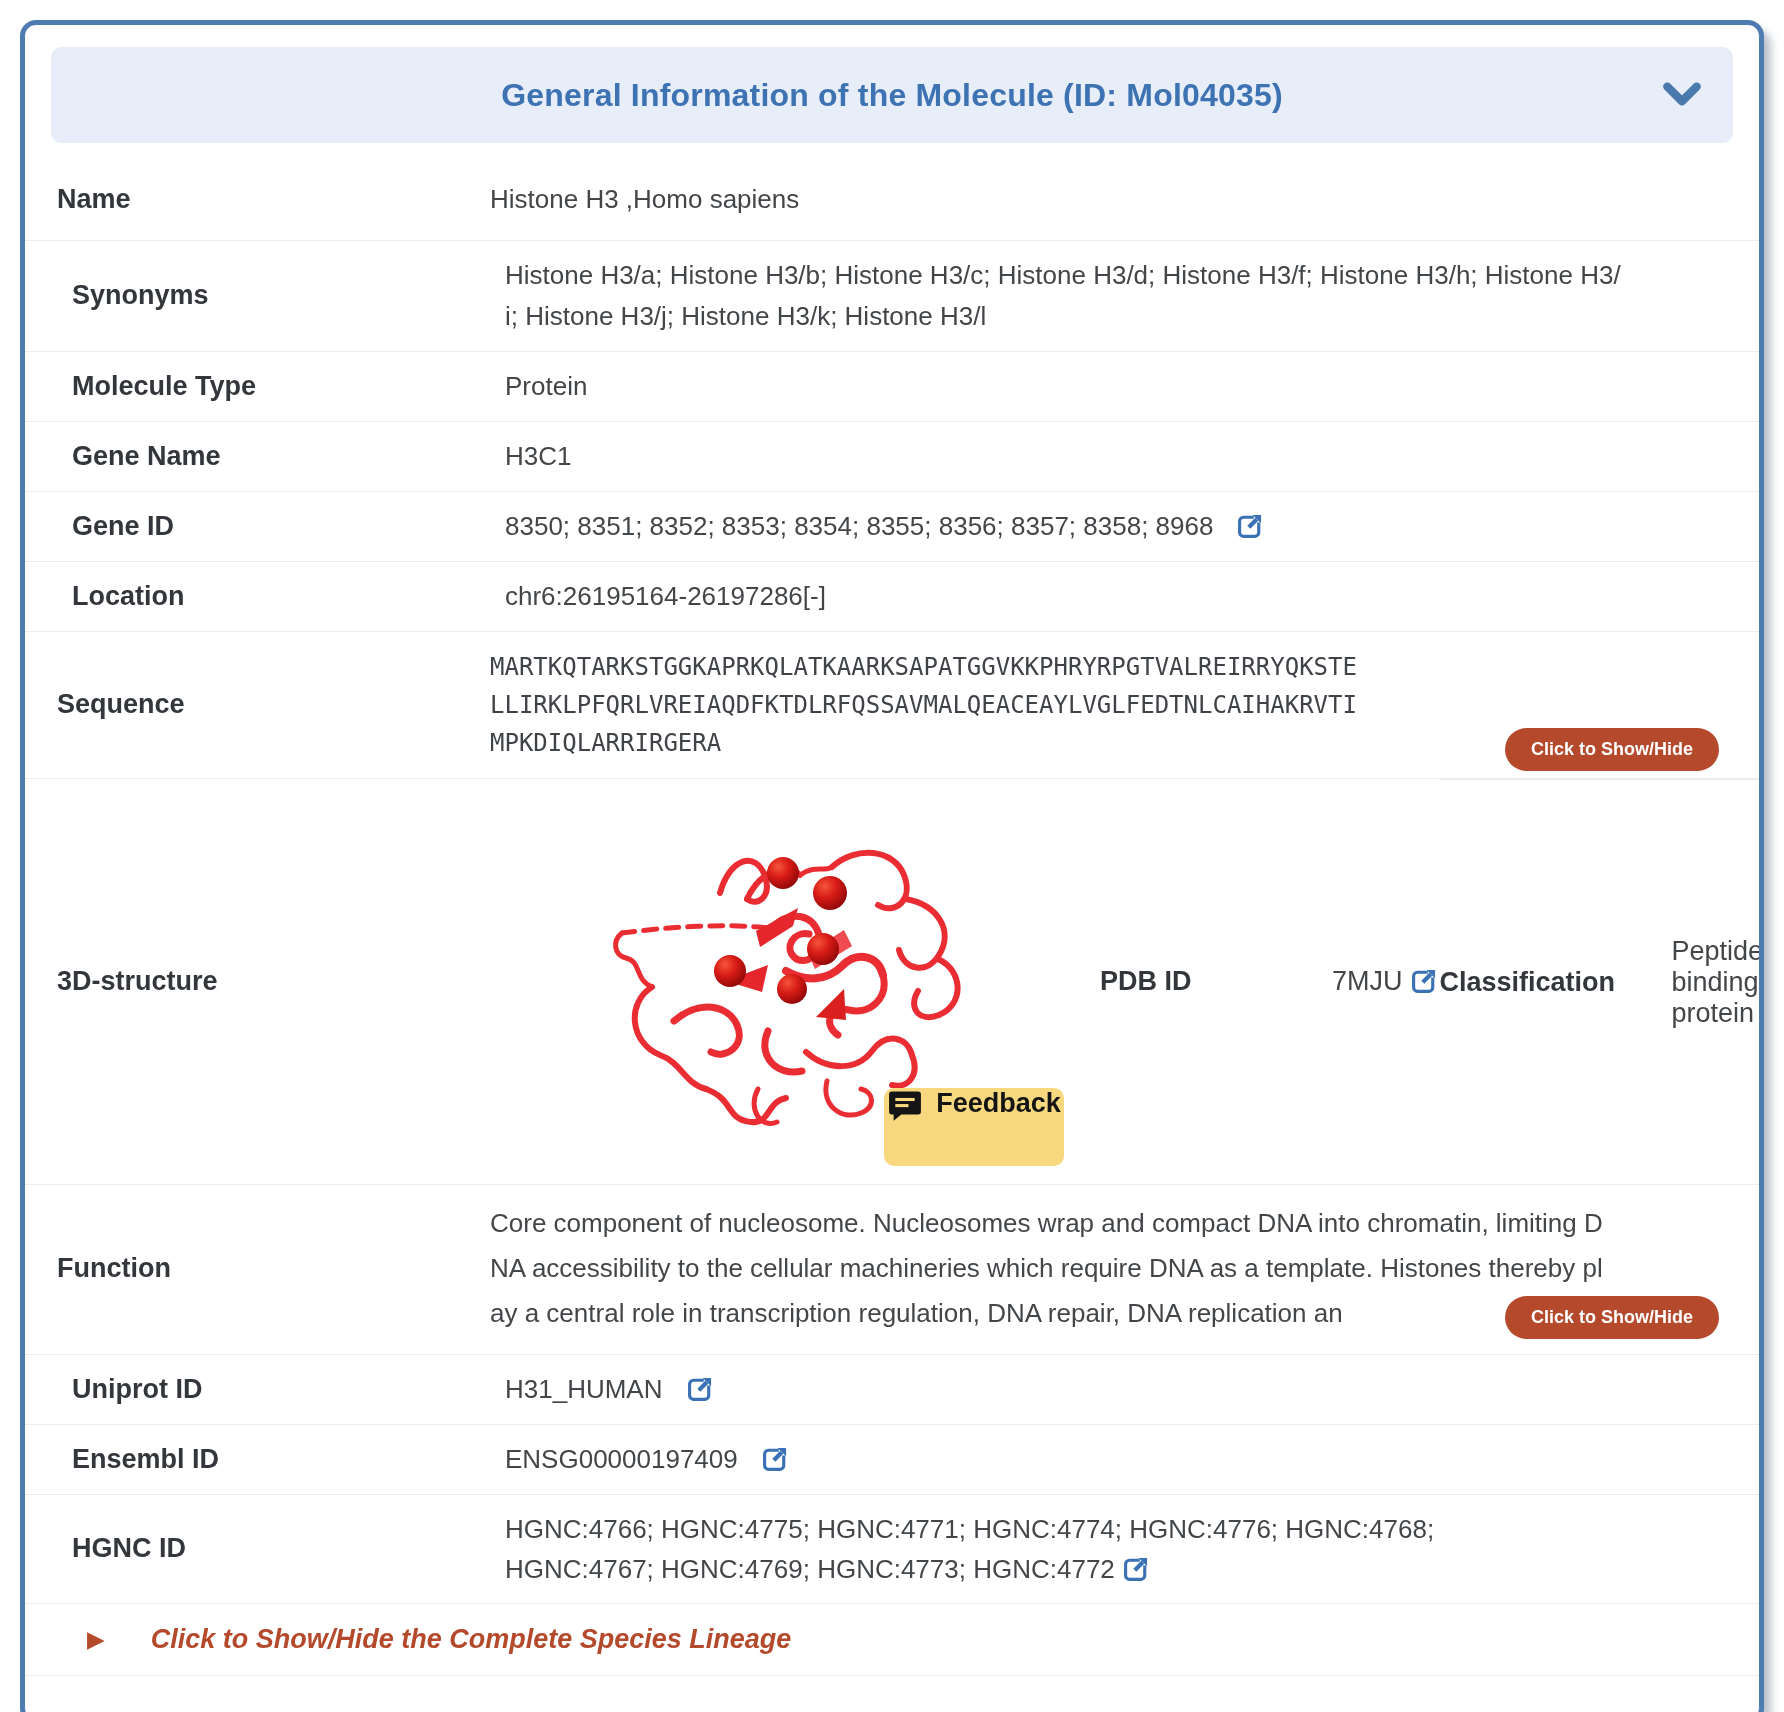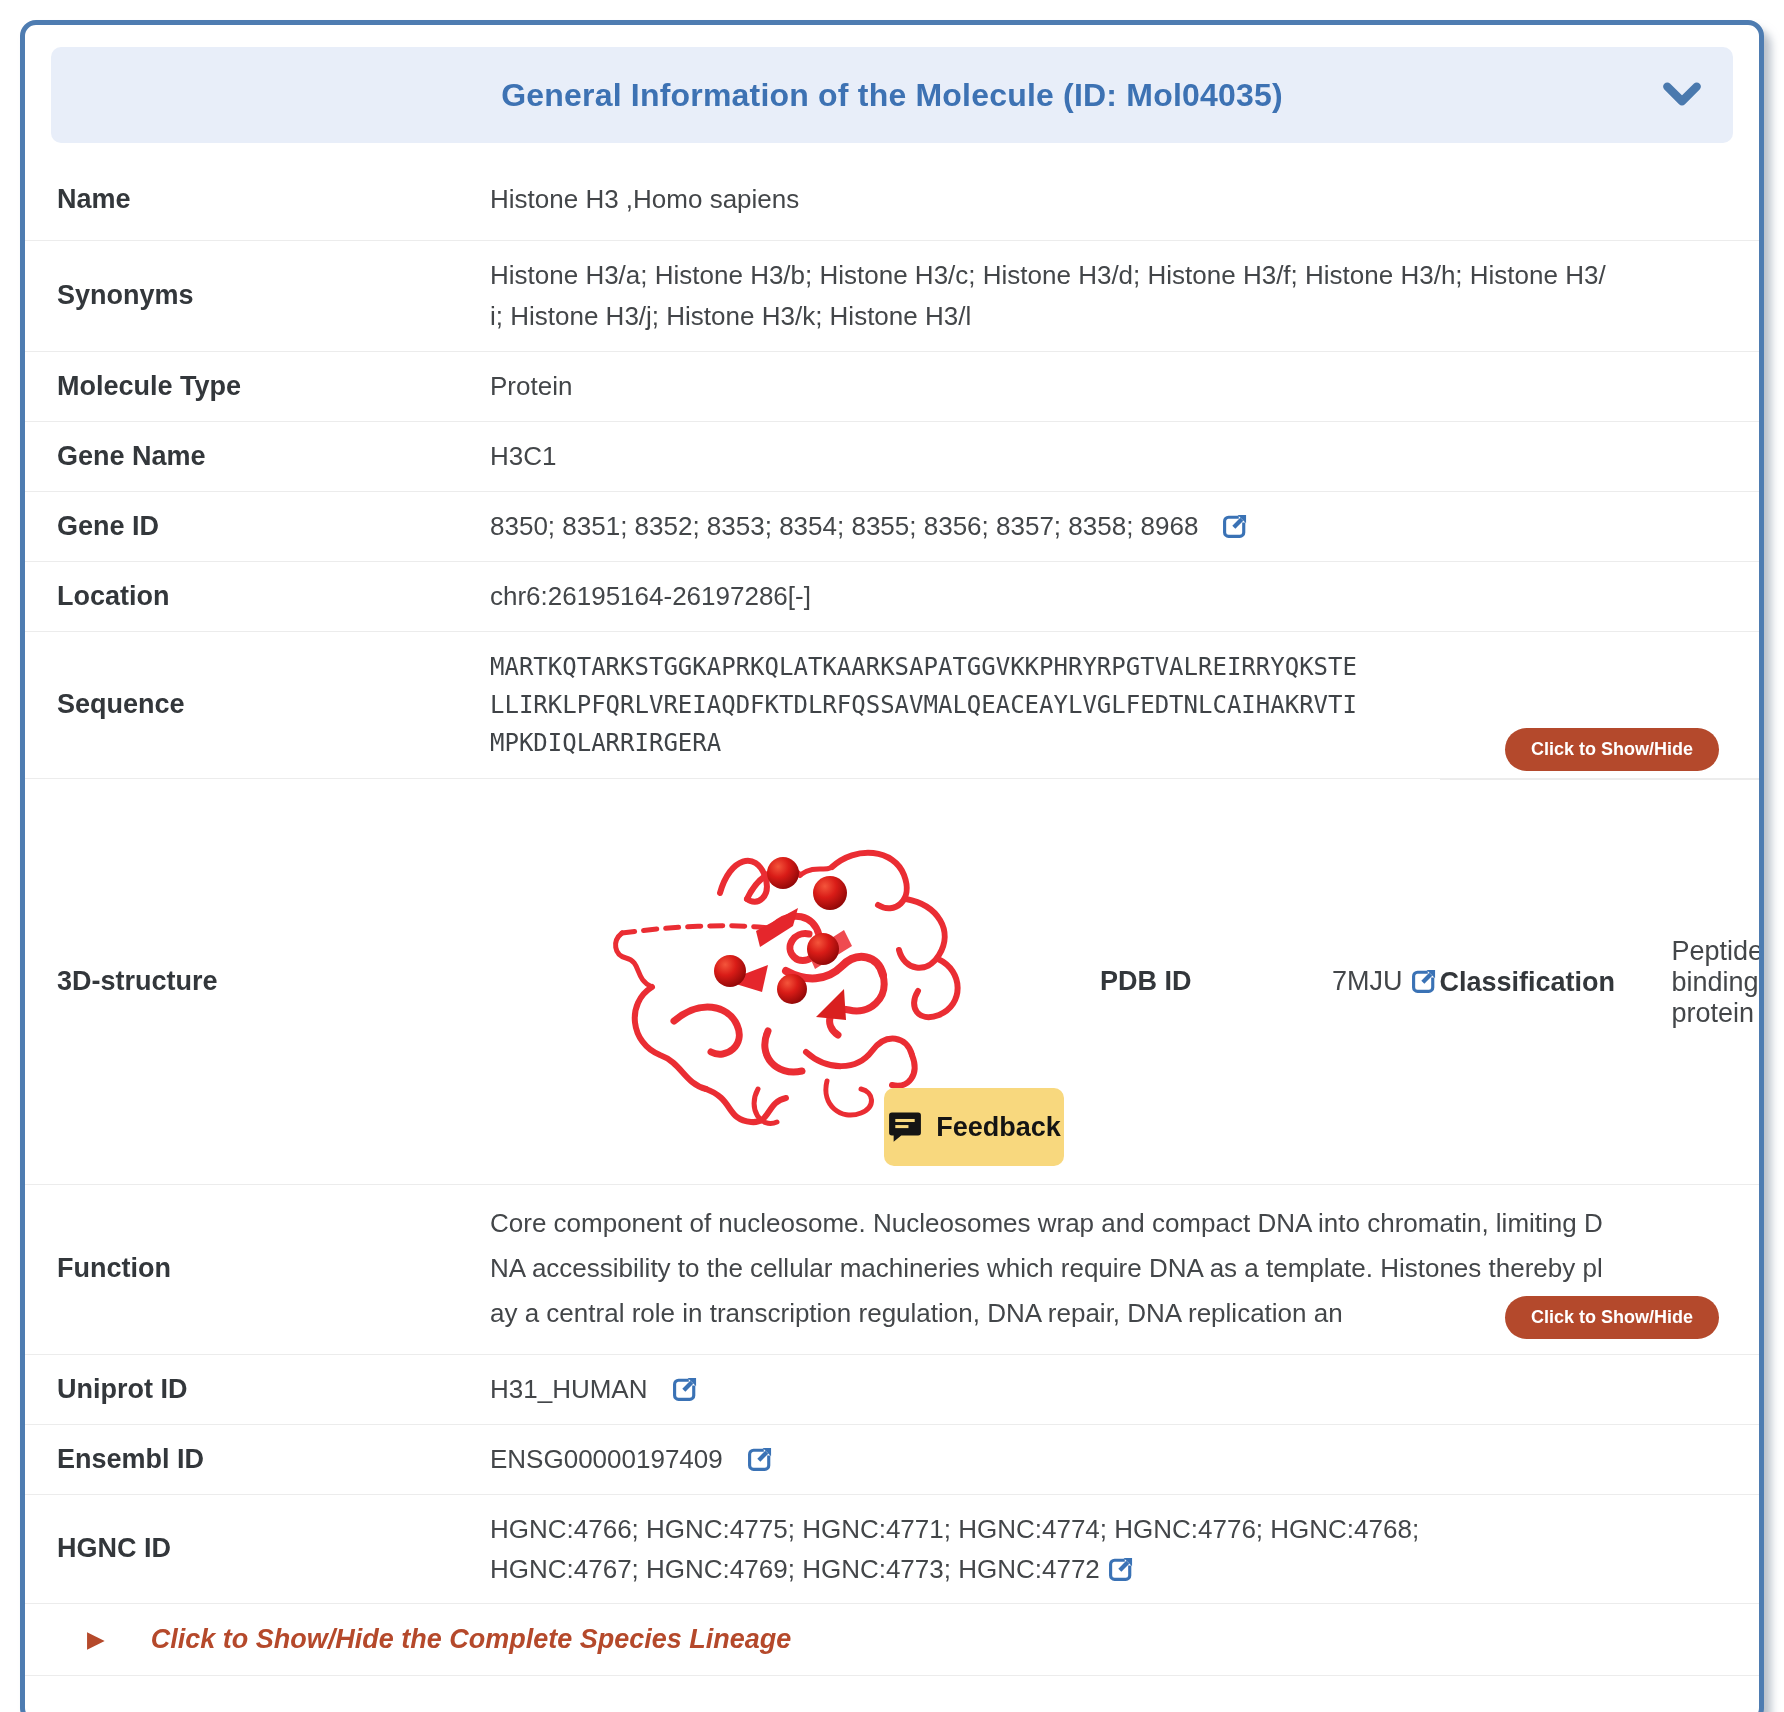--- a/index.html
+++ b/index.html
@@ -28,21 +28,21 @@
     cursor:pointer;
   }
   .card-title { font-size:32px; font-weight:bold; color:#3d72b3; letter-spacing:.2px; }
   .chev { position:absolute; right:30px; top:50%; transform:translateY(-50%); }
 
   .info-table { margin-top:16px; }
   .row {
     position:relative;
     display:flex;
     border-top:1px solid #ececec;
-    padding:14px 0;
+    padding:14px 15px;
   }
   .row-first { border-top:none; padding:20px 0; }
   .label {
     flex:0 0 465px;
     padding-left:32px;
     font-size:27px; font-weight:bold; color:#33373b;
     align-self:center; line-height:1.3;
   }
   .value {
     flex:1; min-width:0;
@@ -78,21 +78,21 @@
   .structure-media {
     flex:0 0 610px; position:relative;
     display:flex; align-items:center; justify-content:center;
   }
   .protein-svg { width:400px; height:306px; margin:8px 0 0 26px; }
   .feedback-btn {
     position:absolute; right:36px; bottom:18px;
     width:180px; height:78px;
     background:#f8d87e;
     border:none; border-radius:10px;
-    display:flex; align-items:center; justify-content:center; gap:13px;
+    display:flex; justify-content:center; gap:13px;
     font-family:inherit; font-size:27px; font-weight:bold; color:#141414;
     cursor:pointer;
   }
   .structure-details { flex:1; padding-right:40px; display:flex; flex-direction:row; }
   .drow { flex:1; display:flex; align-items:center; border-top:1px solid #ececec; }
   .drow:first-child { border-top:none; }
   .dlabel { flex:0 0 232px; font-size:27px; font-weight:bold; color:#33373b; }
   .dvalue { font-size:27px; color:#434649; display:flex; align-items:center; gap:4px; }
 
   

